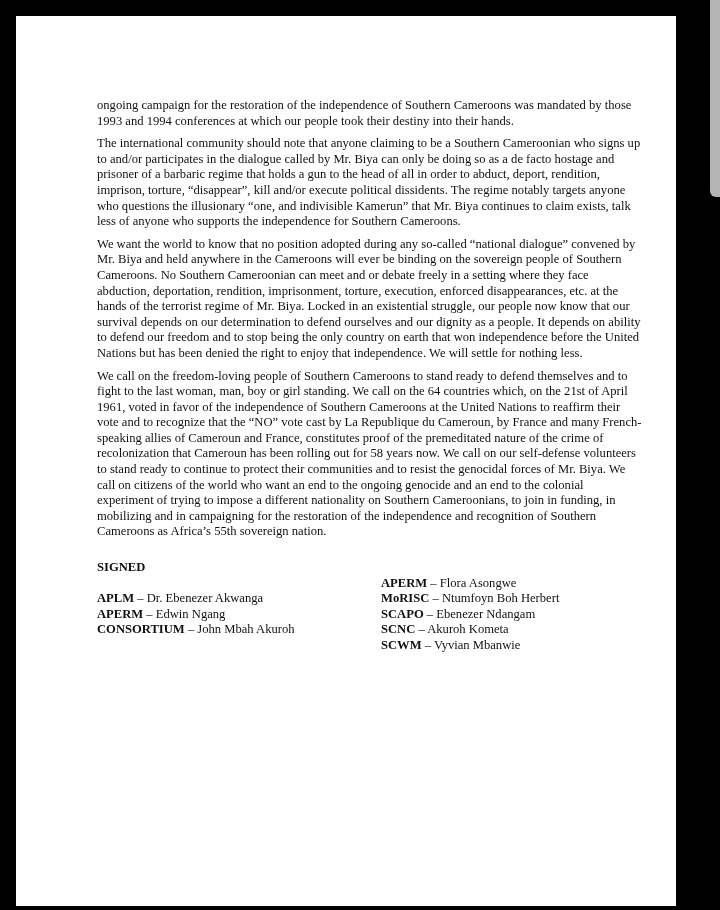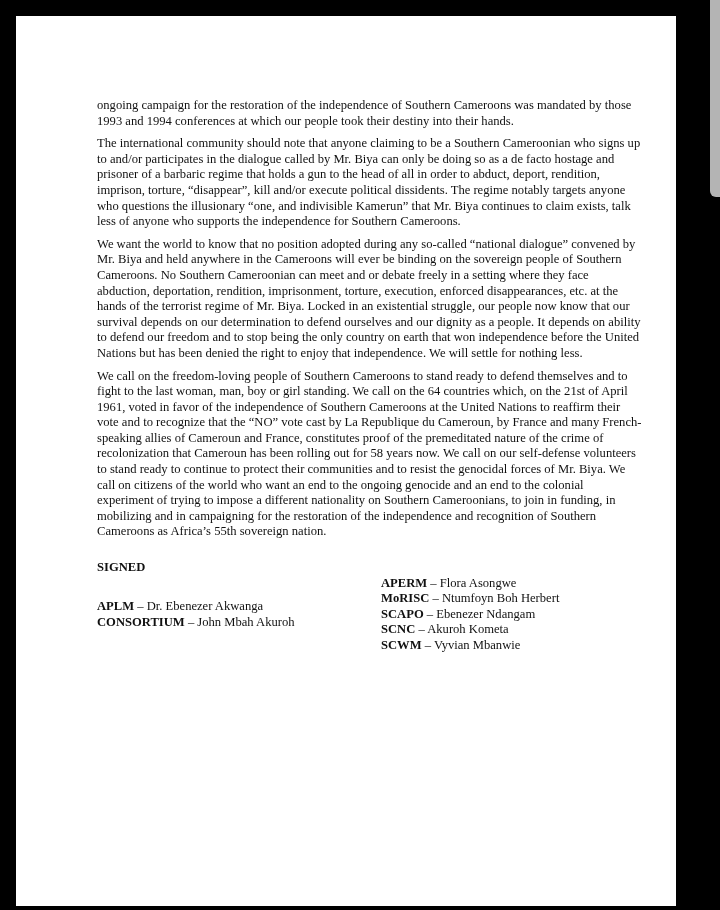--- a/index.html
+++ b/index.html
@@ -35,20 +35,21 @@
   <div class="content">
     <p>ongoing campaign for the restoration of the independence of Southern Cameroons was mandated by those 1993 and 1994 conferences at which our people took their destiny into their hands.</p>
     <p>The international community should note that anyone claiming to be a Southern Cameroonian who signs up to and/or participates in the dialogue called by Mr. Biya can only be doing so as a de facto hostage and prisoner of a barbaric regime that holds a gun to the head of all in order to abduct, deport, rendition, imprison, torture, “disappear”, kill and/or execute political dissidents. The regime notably targets anyone who questions the illusionary “one, and indivisible Kamerun” that Mr. Biya continues to claim exists, talk less of anyone who supports the independence for Southern Cameroons.</p>
     <p>We want the world to know that no position adopted during any so-called “national dialogue” convened by Mr. Biya and held anywhere in the Cameroons will ever be binding on the sovereign people of Southern Cameroons. No Southern Cameroonian can meet and or debate freely in a setting where they face abduction, deportation, rendition, imprisonment, torture, execution, enforced disappearances, etc. at the hands of the terrorist regime of Mr. Biya. Locked in an existential struggle, our people now know that our survival depends on our determination to defend ourselves and our dignity as a people. It depends on ability to defend our freedom and to stop being the only country on earth that won independence before the United Nations but has been denied the right to enjoy that independence. We will settle for nothing less.</p>
     <p>We call on the freedom-loving people of Southern Cameroons to stand ready to defend themselves and to fight to the last woman, man, boy or girl standing. We call on the 64 countries which, on the 21st of April 1961, voted in favor of the independence of Southern Cameroons at the United Nations to reaffirm their vote and to recognize that the “NO” vote cast by La Republique du Cameroun, by France and many French-speaking allies of Cameroun and France, constitutes proof of the premeditated nature of the crime of recolonization that Cameroun has been rolling out for 58 years now. We call on our self-defense volunteers to stand ready to continue to protect their communities and to resist the genocidal forces of Mr. Biya. We call on citizens of the world who want an end to the ongoing genocide and an end to the colonial experiment of trying to impose a different nationality on Southern Cameroonians, to join in funding, in mobilizing and in campaigning for the restoration of the independence and recognition of Southern Cameroons as Africa’s 55th sovereign nation.</p>
 
     <div class="signed-title">SIGNED</div>
     <div class="signers">
       <div class="col-left">
         <div class="signer"><span class="org">APLM</span><span> – Dr. Ebenezer Akwanga</span></div>
+        <div class="signer"><span class="org">APERM</span><span> – Edwin Ngang</span></div>
         <div class="signer"><span class="org">CONSORTIUM</span><span> – John Mbah Akuroh</span></div>
       </div>
       <div class="col-right">
         <div class="signer"><span class="org">APERM</span><span> – Flora Asongwe</span></div>
         <div class="signer"><span class="org">MoRISC</span><span> – Ntumfoyn Boh Herbert</span></div>
         <div class="signer"><span class="org">SCAPO</span><span> – Ebenezer Ndangam</span></div>
         <div class="signer"><span class="org">SCNC</span><span> – Akuroh Kometa</span></div>
         <div class="signer"><span class="org">SCWM</span><span> – Vyvian Mbanwie</span></div>
       </div>
     </div>

